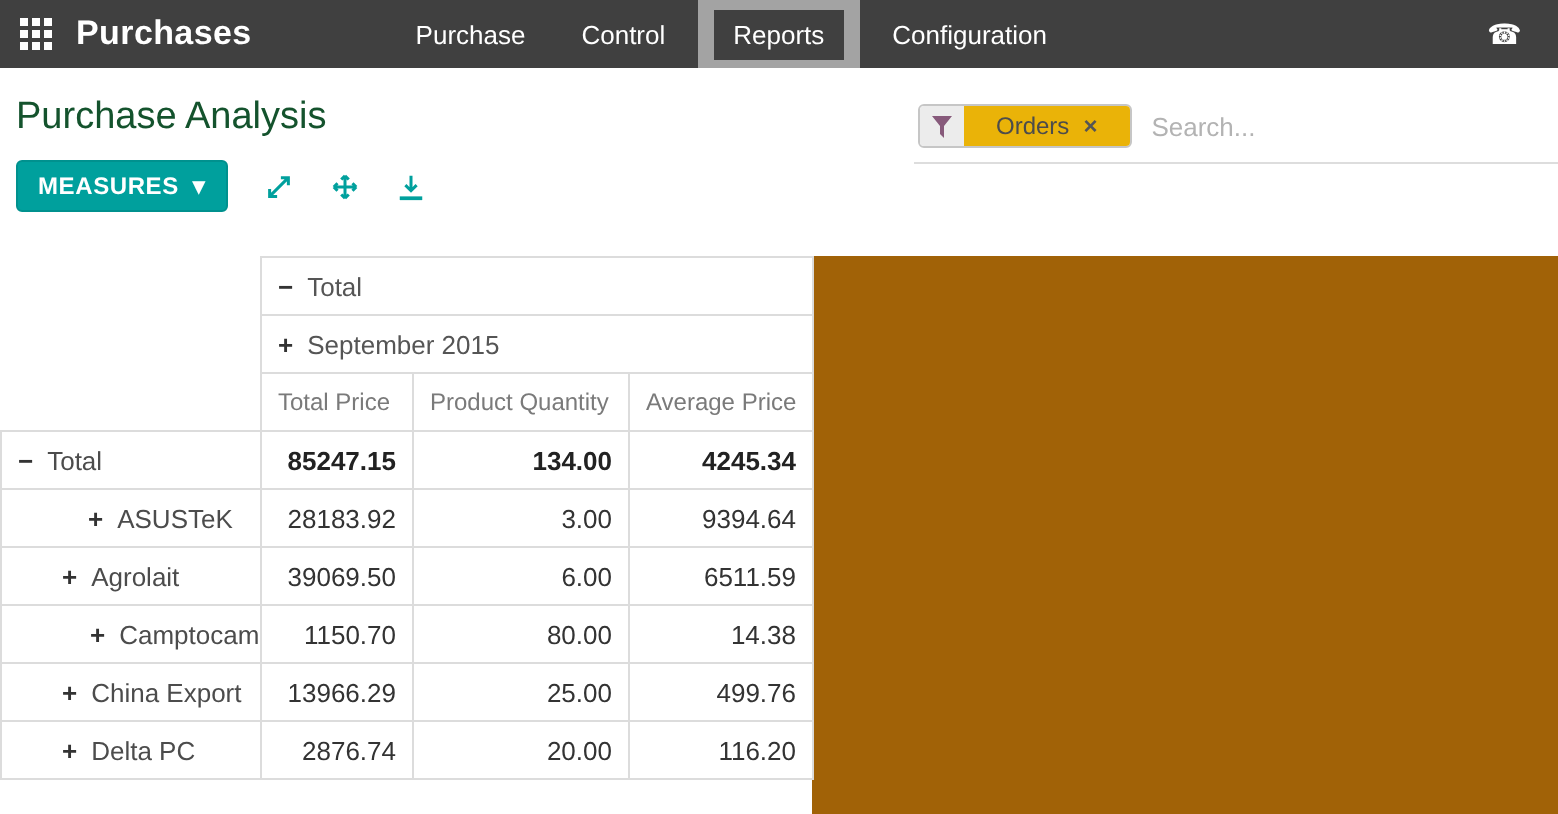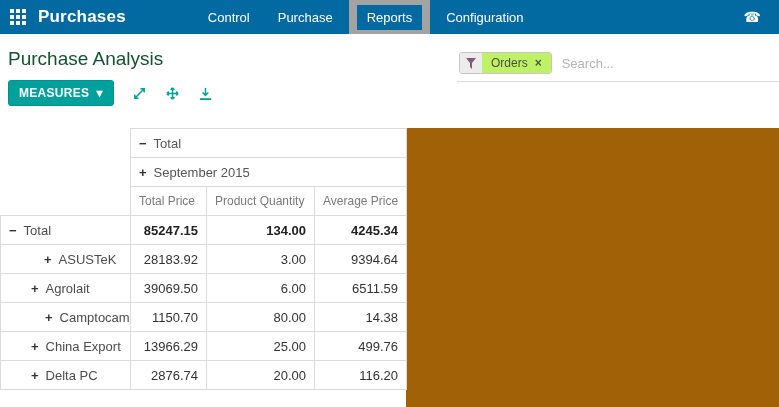--- a/index.html
+++ b/index.html
@@ -1,40 +1,40 @@
 <!DOCTYPE html>
 <html><head>
 <meta charset="utf-8">
 <style>
   * { box-sizing: border-box; margin: 0; padding: 0; }
   html,body { width:779px; height:407px; overflow:hidden; }
   body { font-family:"Liberation Sans", sans-serif; background:#fff; position:relative; }
 
   
-  .navbar { height:34px; background:#0369a1; display:flex; align-items:center; color:#fff; }
+  .navbar { height:34px; background:#404040; display:flex; align-items:center; color:#fff; }
   .apps-icon { width:16px; height:16px; margin-left:10px; display:grid;
                grid-template-columns:repeat(3,4px); grid-template-rows:repeat(3,4px);
                gap:2px; cursor:pointer; }
   .apps-icon span { background:#fff; width:4px; height:4px; display:block; }
   .brand { font-size:17px; font-weight:bold; margin-left:12px; letter-spacing:.2px; }
   .menu { display:flex; align-items:center; margin-left:68px; font-size:13px; }
   .menu-item { padding:9px 14px; cursor:pointer; white-space:nowrap; }
   .menu-item.annotated { border:8px solid #a3a3a3; padding:5px 10px; margin:0 2px; }
   .phone { margin-left:auto; margin-right:18px; font-size:14px; cursor:pointer; }
 
   
   .control-panel { position:relative; height:94px; background:#fff; }
   .breadcrumb { font-size:19px; color:#14532d; padding:14px 0 0 8px; }
   .searchview { position:absolute; top:16px; right:0; width:322px;
                 border-bottom:1px solid #ddd; padding:2px 4px 7px 2px;
                 display:flex; align-items:center; }
   .facet { display:inline-flex; align-items:stretch; border:1px solid #c6c6c6;
            border-radius:3px; overflow:hidden; font-size:12px; margin-right:10px; }
   .facet-icon { background:#ececec; padding:3px 6px; display:flex; align-items:center; }
-  .facet-label { background:#bef264; padding:3px 9px; color:#4c4c4c;
+  .facet-label { background:#eab308; padding:3px 16px; color:#4c4c4c;
                  display:flex; align-items:center; gap:7px; }
   .facet-remove { color:#555; font-weight:bold; cursor:pointer; font-size:12px; }
   .search-placeholder { color:#b3b3b3; font-size:13px; }
 
   .toolbar { display:flex; align-items:center; gap:18px; padding:10px 0 0 8px; }
   .btn-measures { background:#00a09d; border:1px solid #00918e; color:#fff;
                   font-size:12px; font-weight:bold; letter-spacing:.3px;
                   padding:5px 10px; border-radius:3px; cursor:pointer;
                   display:inline-flex; align-items:flex-end; gap:7px;
                   font-family:"Liberation Sans", sans-serif; }
@@ -66,22 +66,22 @@
       <span></span>
     <span></span>
       <span></span>
       <span></span>
     <span></span>
       <span></span>
       <span></span>
   </div>
   <div class="brand">Purchases</div>
   <nav class="menu">
+    <span class="menu-item">Purchase</span>
     <span class="menu-item">Control</span>
-    <span class="menu-item">Purchase</span>
     <span class="menu-item annotated">Reports</span>
     <span class="menu-item">Configuration</span>
   </nav>
   <span class="phone">☎</span>
 </div>
 
 <div class="control-panel">
   <div class="breadcrumb">Purchase Analysis</div>
 
   <div class="searchview">

